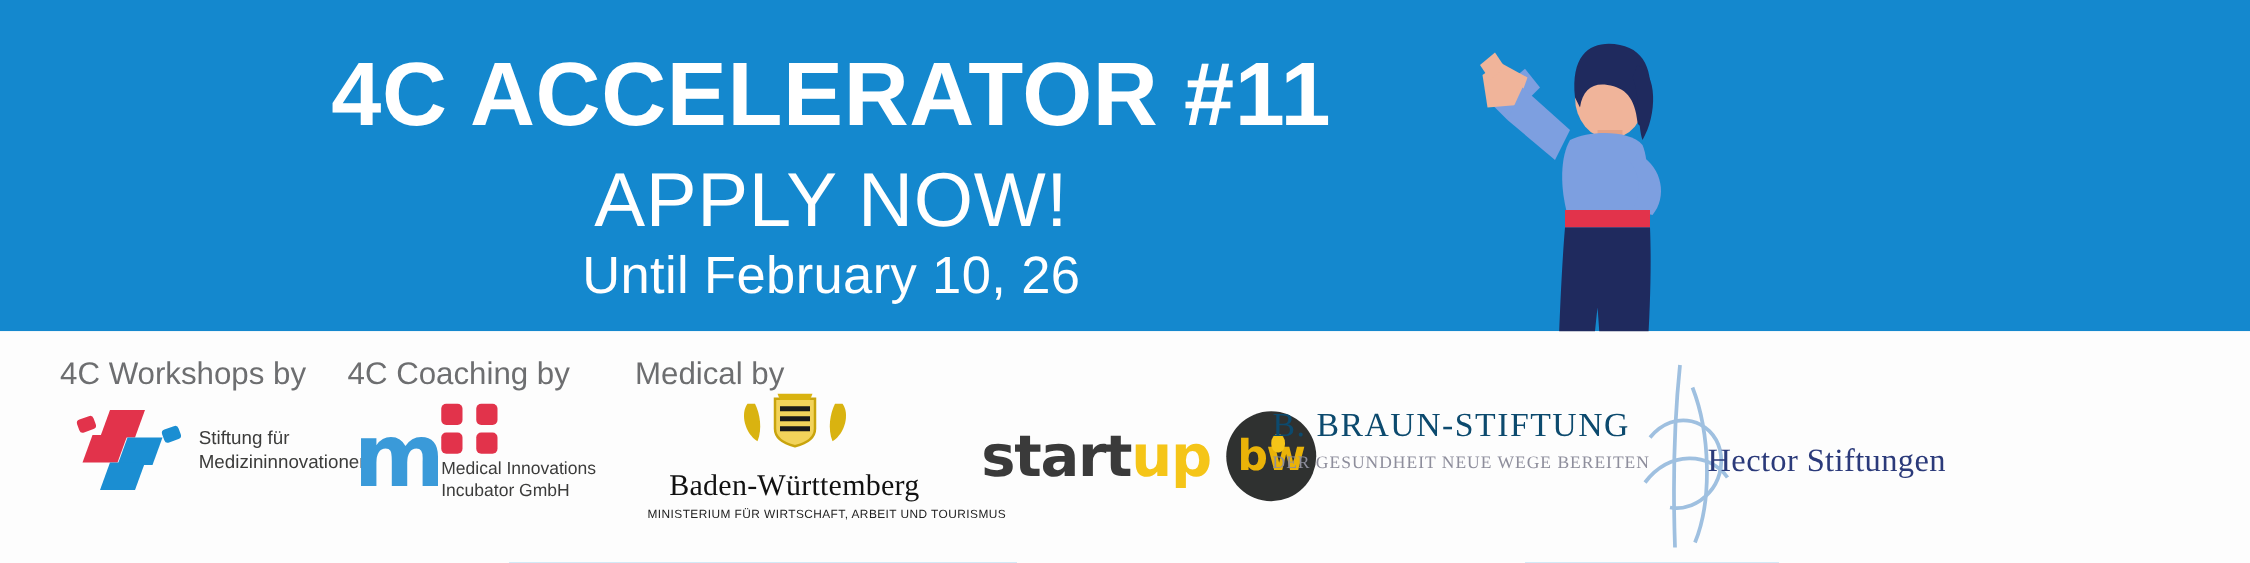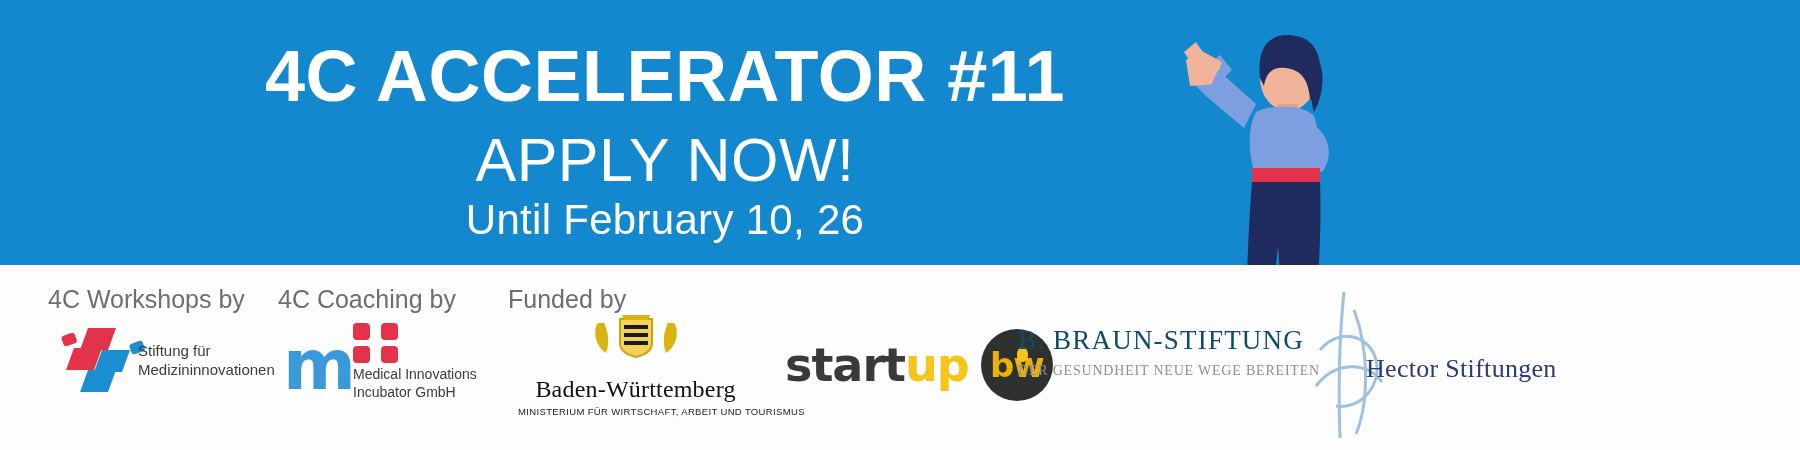--- a/index.html
+++ b/index.html
@@ -46,21 +46,21 @@
   .cap{
     position:absolute;top:20px;left:0;
     font-size:25px;color:#6d6e70;white-space:nowrap;font-weight:400;
   }
 
   
   .b1{left:48px;width:230px;}
   .smi{position:absolute;top:55px;left:10px;width:225px;height:80px;}
   .smi-mark{position:absolute;left:0;top:0;width:95px;height:75px;}
   .smi-txt{
-    position:absolute;left:80px;top:22px;
+    position:absolute;left:101px;top:22px;
     font-size:15px;color:#3c3c3b;line-height:1.25;white-space:nowrap;
   }
 
   
   .b2{left:278px;width:230px;}
   .mii{position:absolute;top:52px;left:5px;width:230px;height:85px;}
   .mii-m{
     position:absolute;left:0;top:22px;
     font-size:70px;line-height:.75;font-weight:bold;color:#3a9ad9;
     font-family:"DejaVu Sans", sans-serif;
@@ -208,21 +208,21 @@
           <div class="mii-dot" style="left:28px;top:23px;"></div>
         </div>
         <div class="mii-txt">
           <div>Medical Innovations</div>
           <div>Incubator GmbH</div>
         </div>
       </div>
     </div>
 
     <div class="logo-block b3">
-      <div class="cap">Funded by</div>
+      <div class="cap">Medical by</div>
       <div class="bw">
         <div class="bw-crest">
           <svg width="92" height="46" viewBox="0 0 92 46" xmlns="http://www.w3.org/2000/svg">
             <path d="M8 10 C2 18 6 34 16 40 C20 30 18 18 14 10 Z" fill="#d9b310"></path>
             <path d="M84 10 C90 18 86 34 76 40 C72 30 74 18 78 10 Z" fill="#d9b310"></path>
             <path d="M30 6 L62 6 L62 30 C62 38 54 42 46 44 C38 42 30 38 30 30 Z" fill="#f2d35a" stroke="#c9a40d" stroke-width="2"></path>
             <rect x="34" y="12" width="24" height="4" fill="#1a1a1a"></rect>
             <rect x="34" y="20" width="24" height="4" fill="#1a1a1a"></rect>
             <rect x="34" y="28" width="24" height="4" fill="#1a1a1a"></rect>
             <path d="M32 2 L60 2 L58 7 L34 7 Z" fill="#d9b310"></path>

